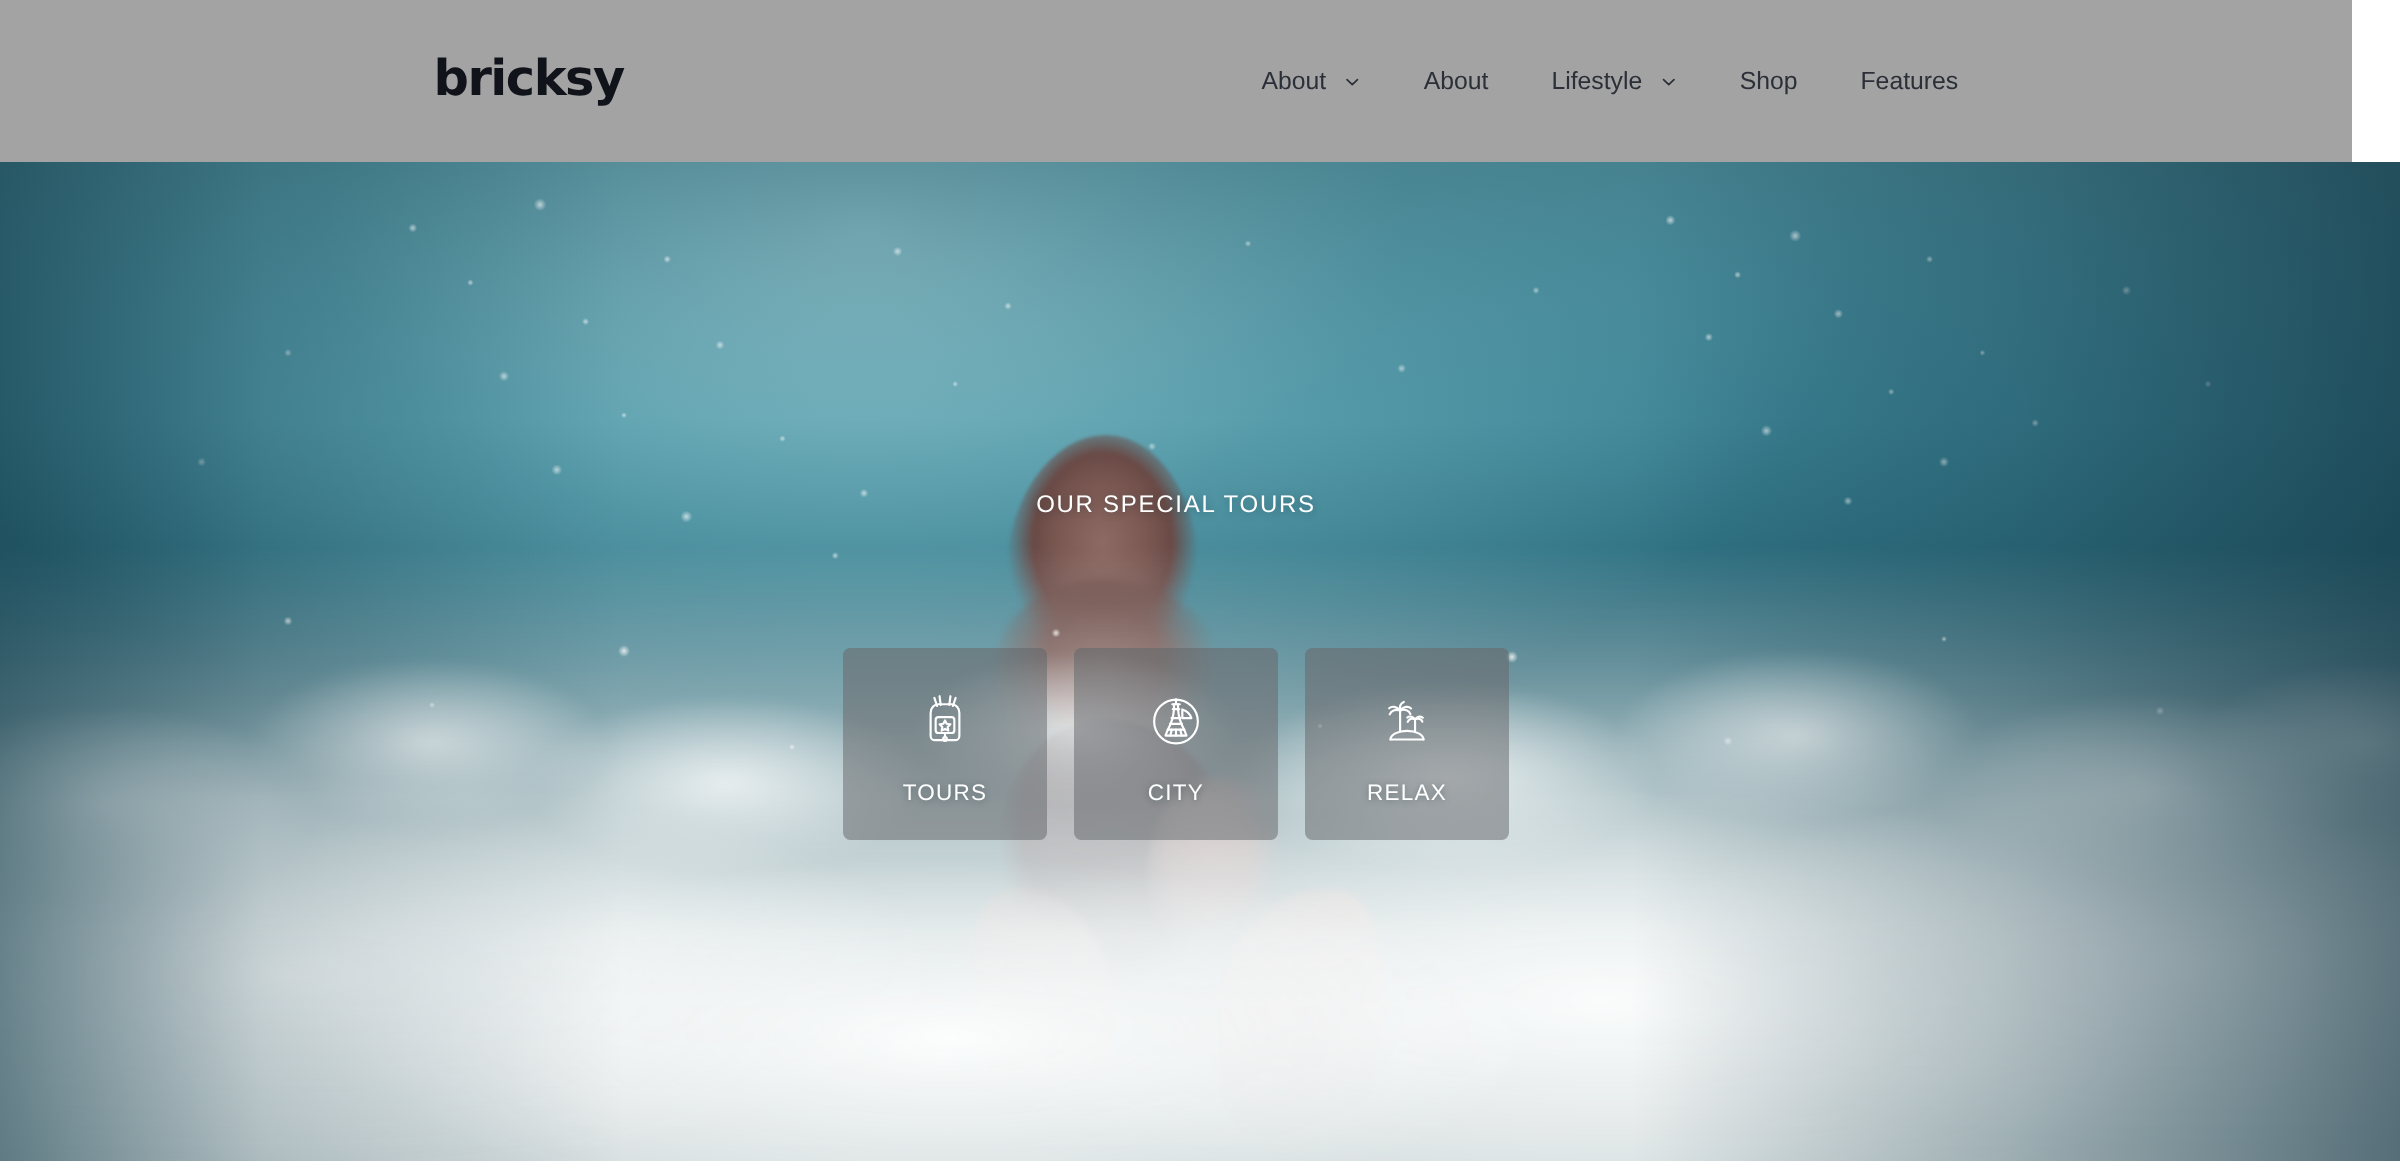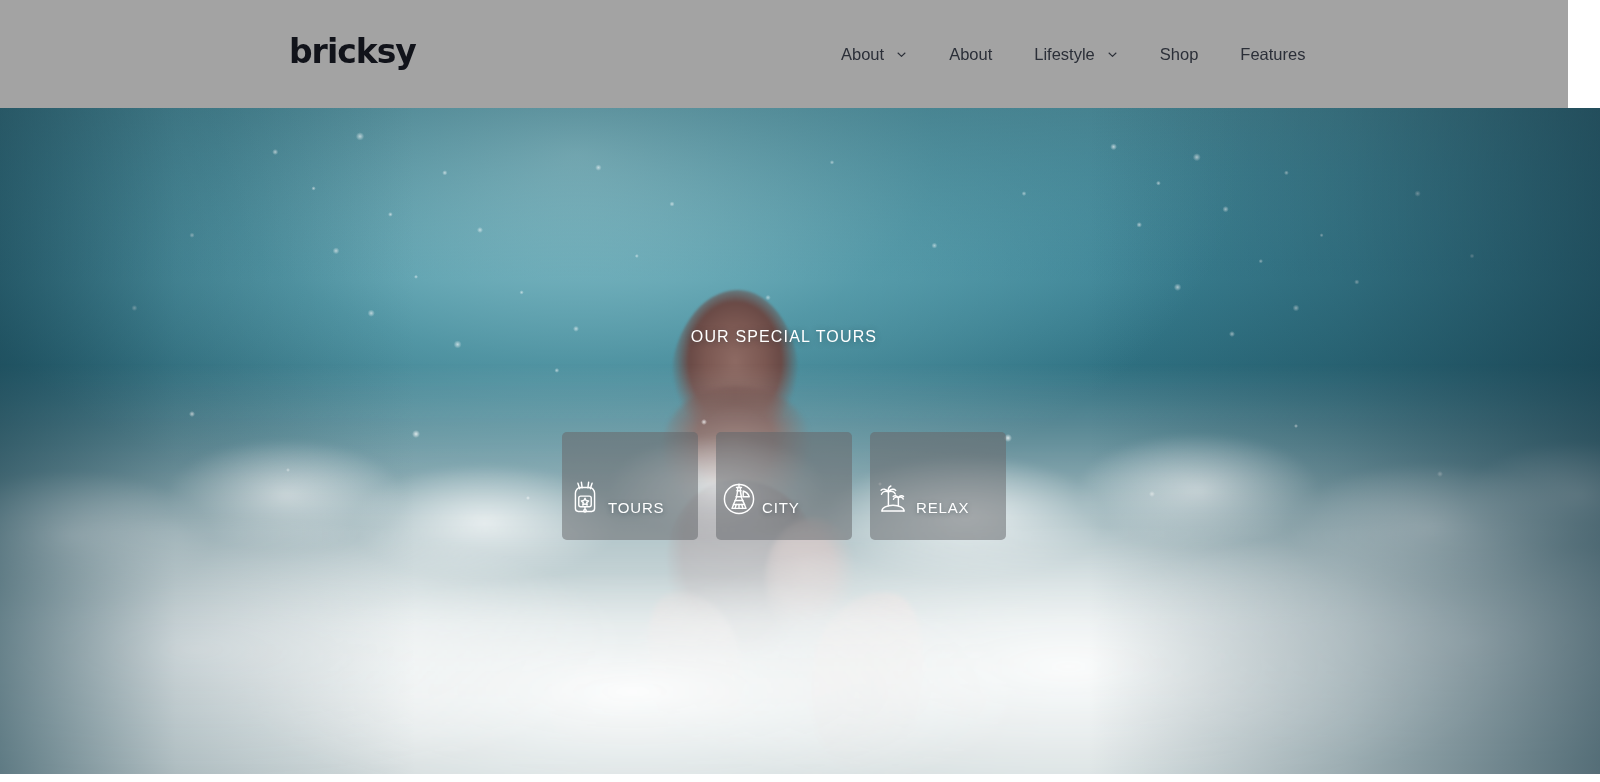--- a/index.html
+++ b/index.html
@@ -248,24 +248,24 @@
     text-shadow:0 2px 14px rgba(14,40,50,.28);
   }
 
   
   .cards{
     position:absolute; left:0; right:0; top:332px;
     display:flex; justify-content:center; align-items:flex-start;
     gap:18px; pointer-events:auto;
   }
   .card{
-    width:136px; height:108px;
+    width:136px; height:128px;
     background:rgba(108,114,118,.45);
     border-radius:5px;
-    display:flex; flex-direction:row;
+    display:flex; flex-direction:column;
     align-items:center; justify-content:flex-start;
     padding-top:26px;
     cursor:pointer;
     backdrop-filter:saturate(.78) brightness(.9);
     transition:background .18s ease;
   }
   .card .icon{
     width:46px; height:46px;
     display:flex; align-items:center; justify-content:center;
     color:#ffffff;

